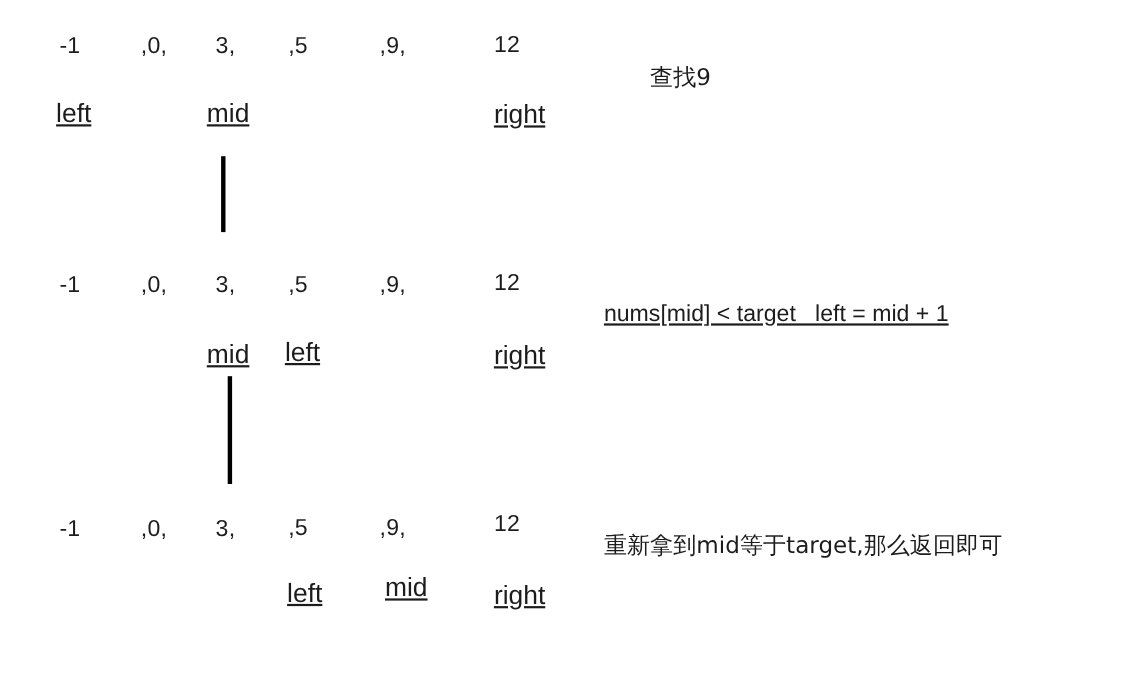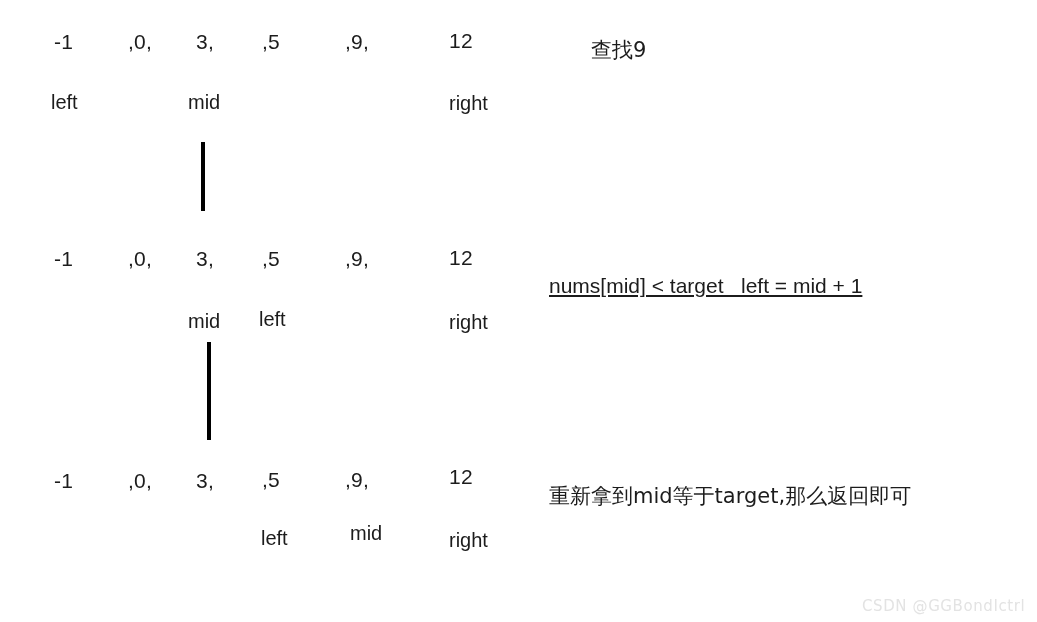--- a/index.html
+++ b/index.html
@@ -32,22 +32,23 @@
     line-height: 1;
   }
 
   .num {
     font-size: 21px;
     color: #1c1c1c;
     letter-spacing: 0.2px;
   }
 
   .ptr {
-    font-size: 20px;
+    font-size: 24px;
     color: #1c1c1c;
+    text-decoration: underline;
   }
 
   .note {
     font-size: 21px;
     color: #1c1c1c;
   }
 
   .note-cn {
     font-size: 21px;
     color: #1c1c1c;
@@ -79,21 +80,21 @@
     <span class="cell num" style="left:128px; top:31px;">,0,</span>
     <span class="cell num" style="left:196px; top:31px;">3,</span>
     <span class="cell num" style="left:262px; top:31px;">,5</span>
     <span class="cell num" style="left:345px; top:31px;">,9,</span>
     <span class="cell num" style="left:449px; top:30px;">12</span>
 
     <span class="cell ptr" style="left:51px;  top:92px;">left</span>
     <span class="cell ptr" style="left:188px; top:92px;">mid</span>
     <span class="cell ptr" style="left:449px; top:93px;">right</span>
 
-    <span class="cell note-cn" style="left:591px; top:40px;">查找9</span>
+    <span class="cell note-cn" style="left:591px; top:60px;">查找9</span>
   </div>
 
   <div class="connector" style="left:201px; top:142px; height:69px;"></div>
 
   <div>
     <span class="cell num" style="left:54px;  top:248px;">-1</span>
     <span class="cell num" style="left:128px; top:248px;">,0,</span>
     <span class="cell num" style="left:196px; top:248px;">3,</span>
     <span class="cell num" style="left:262px; top:248px;">,5</span>
     <span class="cell num" style="left:345px; top:248px;">,9,</span>
@@ -116,15 +117,14 @@
     <span class="cell num" style="left:345px; top:469px;">,9,</span>
     <span class="cell num" style="left:449px; top:466px;">12</span>
 
     <span class="cell ptr" style="left:261px; top:528px;">left</span>
     <span class="cell ptr" style="left:350px; top:523px;">mid</span>
     <span class="cell ptr" style="left:449px; top:530px;">right</span>
 
     <span class="cell note-cn" style="left:549px; top:486px;text-align:center;">重新拿到mid等于target,那么返回即可</span>
   </div>
 
-  <span class="watermark" style="left:862px; top:597px;">CSDN @GGBondIctrl</span>
 
 </div>
 
 </body></html>

